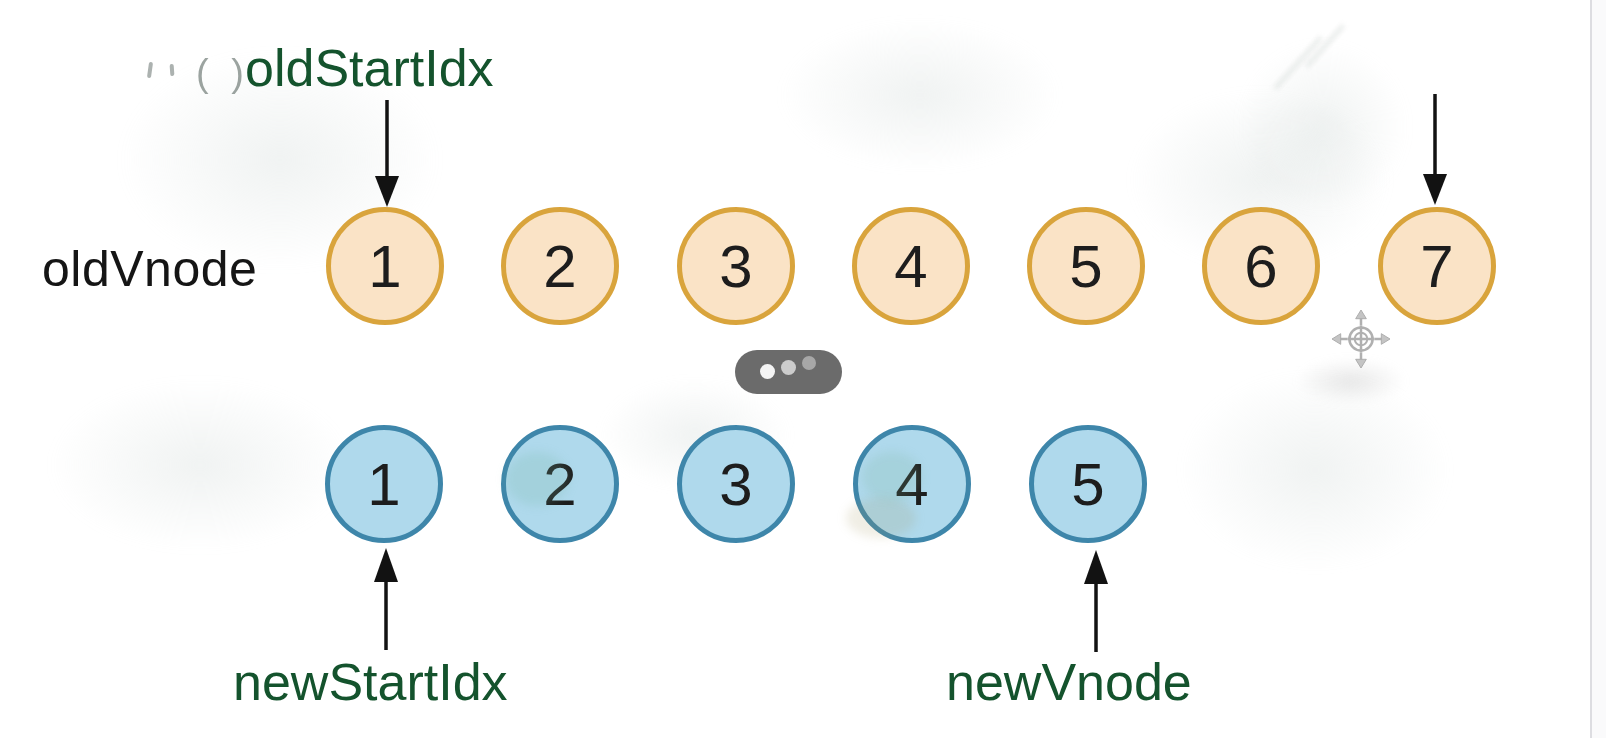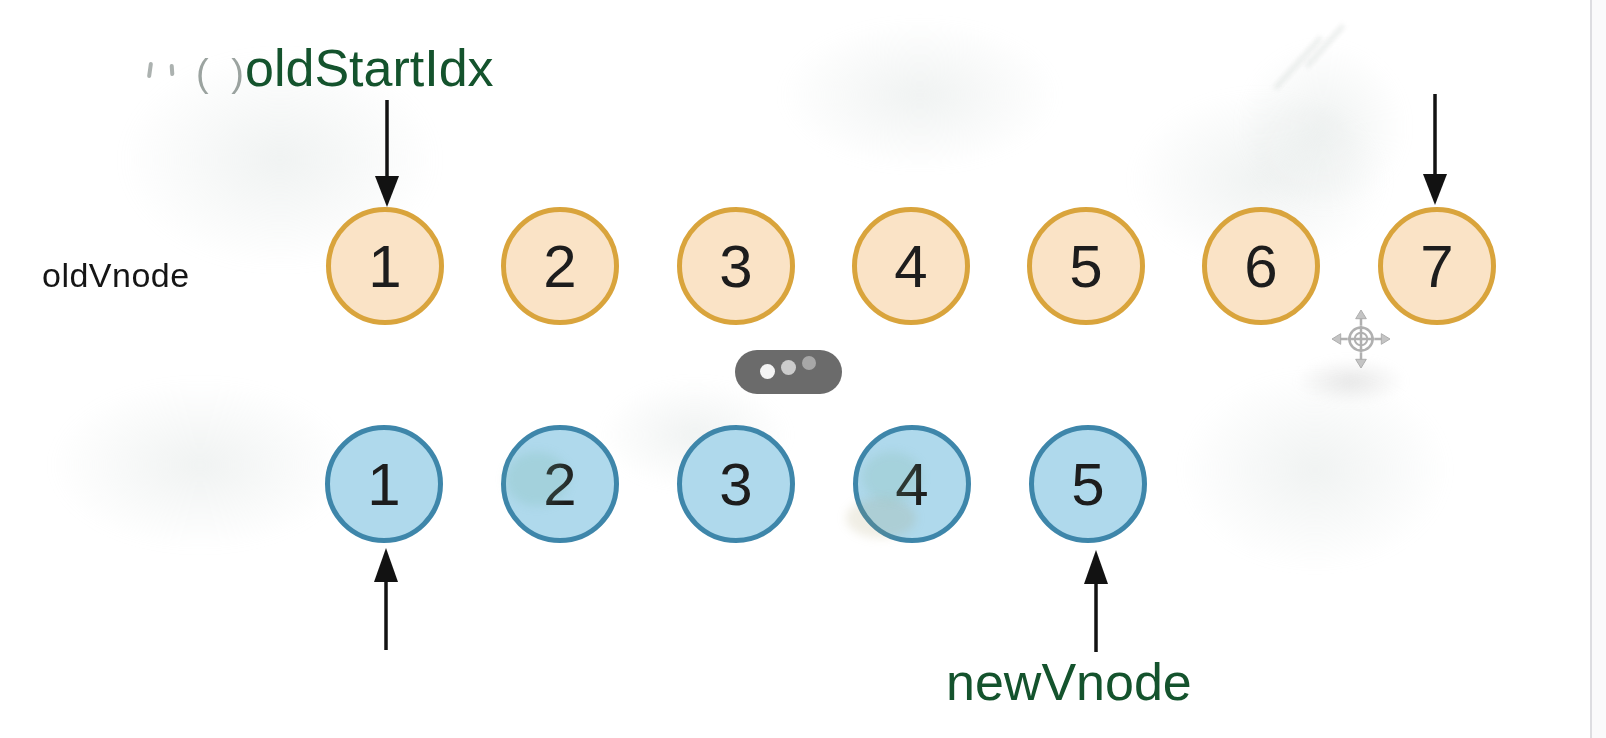--- a/index.html
+++ b/index.html
@@ -24,25 +24,24 @@
   .streak {
     position: absolute;
     background: rgba(205,212,210,0.35);
     border-radius: 6px;
     filter: blur(2px);
     pointer-events: none;
   }
 
   .row-label {
     position: absolute;
-    font-size: 34px;
+    font-size: 50px;
     letter-spacing: 0.5px;
     color: #151515;
     white-space: nowrap;
-    margin-top: 16px;
   }
   .ptr-label {
     position: absolute;
     font-size: 52px;
     color: #14532d;
     white-space: nowrap;
   }
 
   .node {
     position: absolute;
@@ -138,20 +137,21 @@
   <div class="smudge" style="left:600px; top:380px; width:190px; height:110px;"></div>
   <div class="smudge" style="left:1180px; top:370px; width:270px; height:200px;"></div>
   <div class="streak" style="left:1295px; top:28px; width:6px; height:70px; transform:rotate(42deg);"></div>
   <div class="streak" style="left:1322px; top:18px; width:6px; height:56px; transform:rotate(42deg);"></div>
 
   <div class="tick" style="left:148px; top:62px; transform:rotate(8deg);"></div>
   <div class="tick" style="left:170px; top:64px; transform:rotate(-4deg); height:12px;"></div>
   <span class="artifact-fragment">( )</span>
 
   <span class="ptr-label" style="left:245px; top:38px;">oldStartIdx</span>
+  <span class="ptr-label" style="left:233px; top:652px;">newStartIdx</span>
   <span class="ptr-label" style="left:946px; top:652px;">newVnode</span>
 
   <span class="row-label" style="left:42px; top:240px;">oldVnode</span>
 
   <div class="node old" style="left:326px;  top:207px;">
       <span>1</span>
     </div>
   <div class="node old" style="left:501px;  top:207px;">
       <span>2</span>
     </div>

